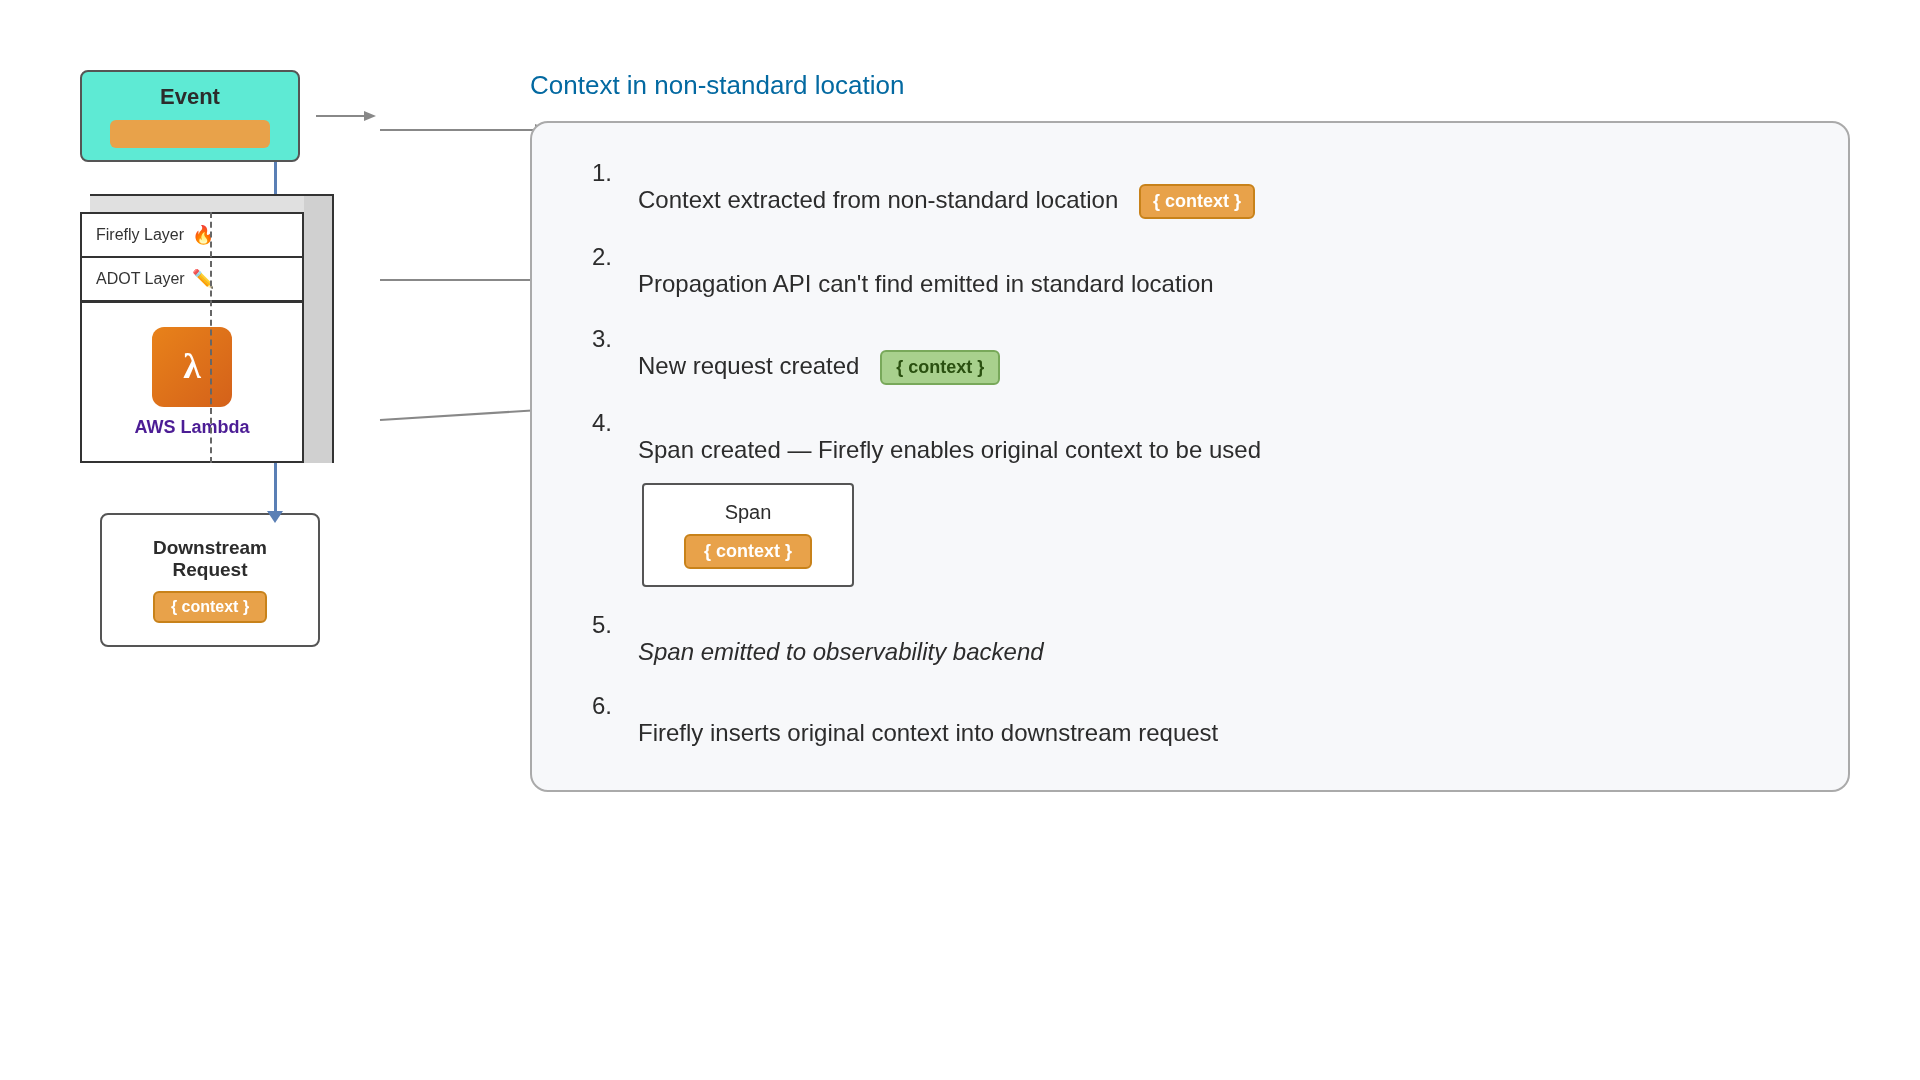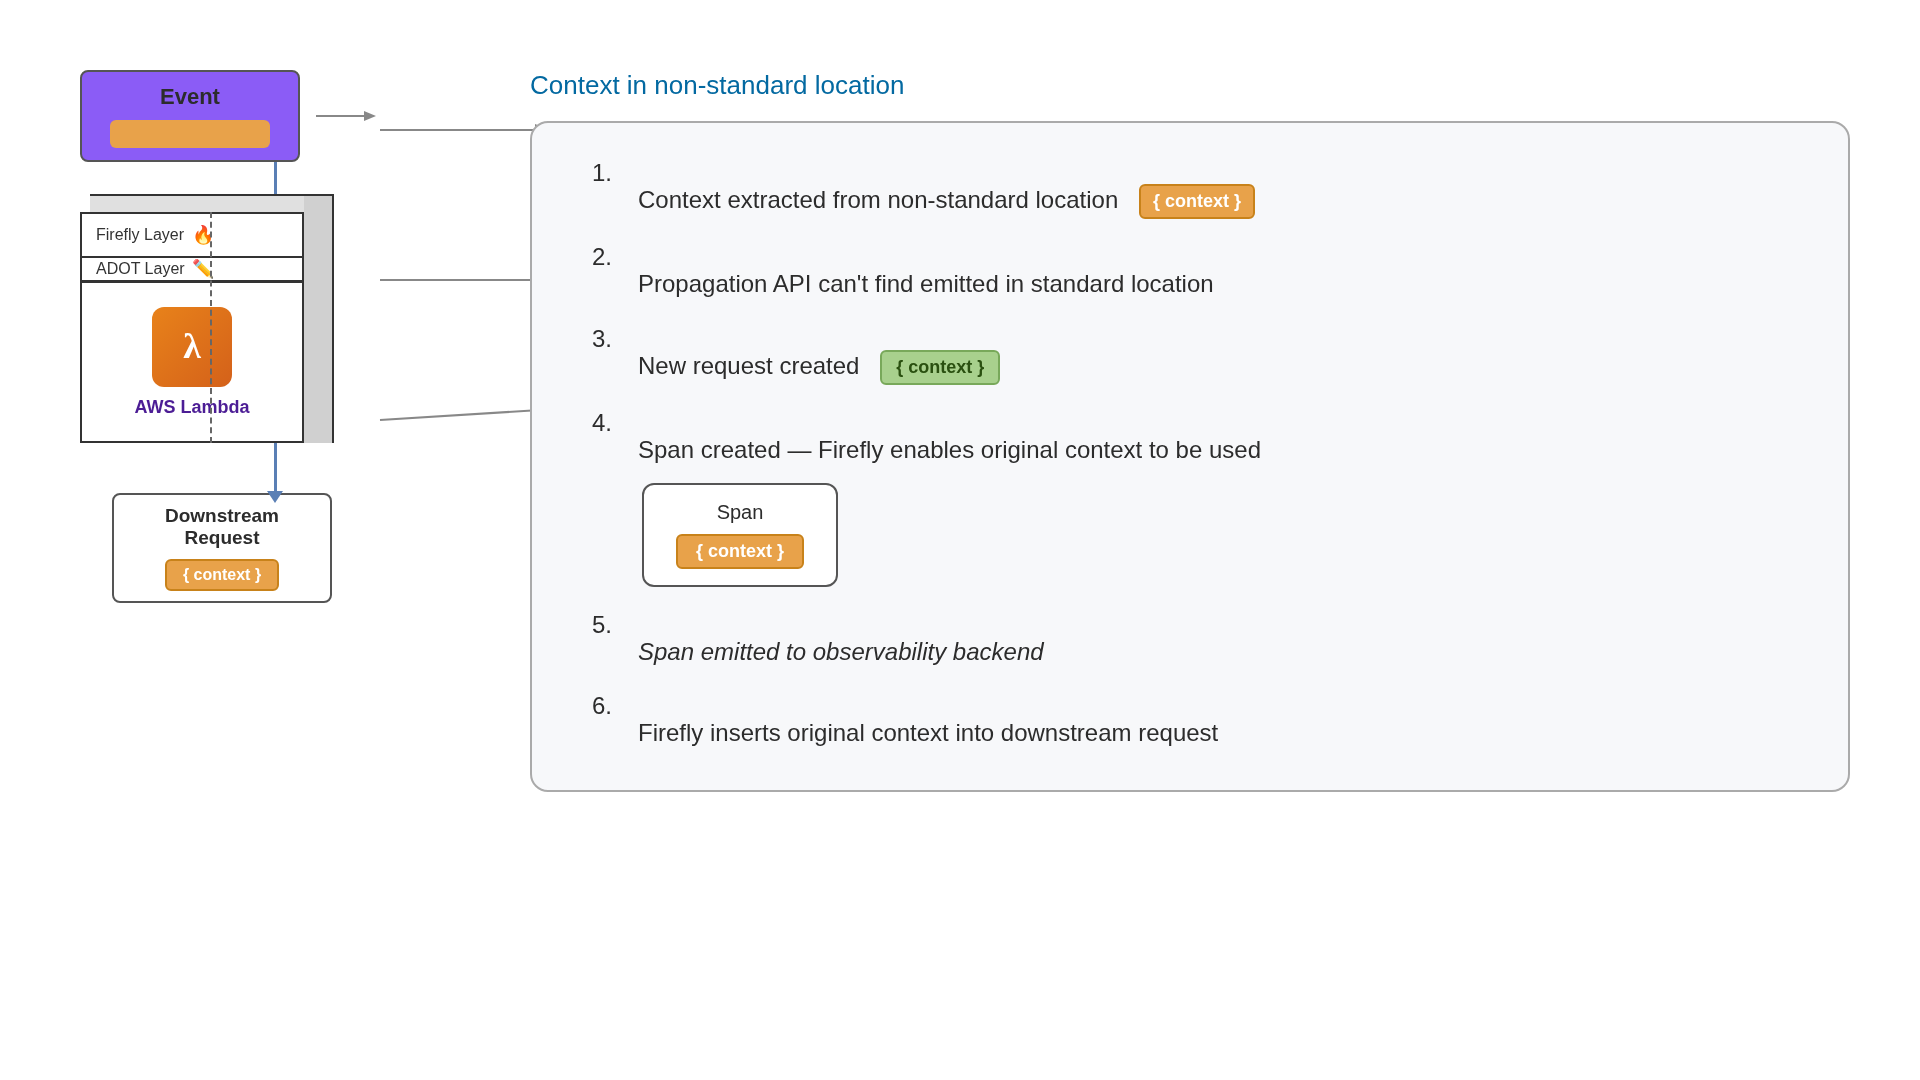--- a/index.html
+++ b/index.html
@@ -12,21 +12,21 @@
       display: flex;
       align-items: center;
       justify-content: center;
     }
 
     
     .event-box {
       border: 2px solid #555;
       border-radius: 8px;
       padding: 12px 20px;
-      background: #8b5cf6;
+      background: #5eead4;
       text-align: center;
       width: 220px;
       margin-bottom: 0;
     }
     .event-context-bar {
       background: #e8a24a;
       border-radius: 6px;
       height: 28px;
       width: 160px;
       margin: 0 auto;
@@ -182,21 +182,21 @@
         <div style="position:absolute;top:-18px;right:-30px;width:30px;height:calc(100% + 18px);background:#d0d0d0;border-right:2px solid #333;border-top:2px solid #333;"></div>
 
         <div style="position:absolute;left:130px;top:0;bottom:0;border-left:2px dashed #666;z-index:10;"></div>
 
         <div class="drawer-slot" style="border:2px solid #333;background:#fff;padding:10px 14px;font-size:16px;font-weight:500;color:#333;display:flex;align-items:center;gap:8px;">
           <span>Firefly Layer</span>
           <span style="font-size:18px;">🔥</span>
         </div>
 
         <div style="border:2px solid #333;border-top:none;background:#fff;">
-          <div style="padding:0 14px;font-size:16px;font-weight:500;color:#333;display:flex;align-items:center;gap:8px;border-bottom:1px solid #333;">
+          <div style="padding:10px 14px;font-size:16px;font-weight:500;color:#333;display:flex;align-items:center;gap:8px;border-bottom:1px solid #333;">
             <span>ADOT Layer</span>
             <span style="font-size:18px;">✏️</span>
           </div>
         </div>
 
         <div style="border:2px solid #333;border-top:none;background:#fff;padding:20px 14px;display:flex;flex-direction:column;align-items:center;justify-content:center;min-height:160px;">
           <div class="lambda-icon" style="width:80px;height:80px;background:linear-gradient(135deg,#e8821a,#d4611a);border-radius:12px;display:flex;align-items:center;justify-content:center;margin-bottom:10px;">
             <svg width="50" height="50" viewBox="0 0 100 100" fill="white">
               <text x="50" y="72" font-size="72" text-anchor="middle" font-family="serif" font-weight="bold">λ</text>
             </svg>
@@ -205,21 +205,21 @@
         </div>
       </div>
     </div>
 
     <div style="display:flex;flex-direction:column;align-items:center;margin-left:30px;">
       <div style="width:3px;height:50px;background:#5a7fb5;position:relative;">
         <div style="position:absolute;bottom:-10px;left:50%;transform:translateX(-50%);border-left:8px solid transparent;border-right:8px solid transparent;border-top:12px solid #5a7fb5;"></div>
       </div>
     </div>
 
-    <div class="downstream-box" style="border:2px solid #555;border-radius:8px;padding:10px 20px;background:#fff;text-align:center;width:220px;margin-left:32px;">
+    <div class="downstream-box" style="border:2px solid #555;border-radius:8px;padding:22px 20px;background:#fff;text-align:center;width:220px;margin-left:20px;">
       <div style="font-size:19px;font-weight:600;color:#2c2c2c;margin-bottom:10px;">Downstream Request</div>
       <div style="display:inline-block;background:#e8a24a;border:2px solid #c8821a;border-radius:6px;padding:5px 16px;font-size:16px;font-weight:600;color:#fff;">
         <span>{ context }</span>
       </div>
     </div>
 
   </div>
 
   <svg style="position:absolute;top:0;left:0;width:1820px;height:980px;pointer-events:none;">
 
@@ -267,21 +267,21 @@
             </span>
           </span>
         </li>
 
         <li class="step-item" style="display:flex;align-items:flex-start;margin-bottom:16px;font-size:24px;color:#2c2c2c;gap:10px;">
           <span class="step-number" style="font-size:24px;min-width:36px;font-weight:500;color:#2c2c2c;">4.</span>
           <span class="step-text" style="flex:1;line-height:1.4;">Span created — Firefly enables original context to be used</span>
         </li>
 
         <li style="list-style:none;margin-bottom:24px;margin-left:50px;">
-          <div style="border:2px solid #555;border-radius:12px;background:#fff;padding:16px 32px;display:inline-flex;flex-direction:column;align-items:center;justify-content:flex-end;">
+          <div style="border:2px solid #555;border-radius:4px;background:#fff;padding:16px 40px;display:inline-flex;flex-direction:column;align-items:center;justify-content:flex-end;">
             <div style="font-size:20px;color:#2c2c2c;font-weight:400;margin-bottom:10px;">Span</div>
             <div style="display:inline-block;background:#e8a24a;border:2px solid #c8821a;border-radius:6px;padding:5px 18px;font-size:18px;font-weight:600;color:#fff;">
               <span>{ context }</span>
             </div>
           </div>
         </li>
 
         <li class="step-item" style="display:flex;align-items:flex-start;margin-bottom:24px;font-size:24px;color:#2c2c2c;gap:10px;">
           <span class="step-number" style="font-size:24px;min-width:36px;font-weight:500;color:#2c2c2c;">5.</span>
           <span class="step-text" style="flex:1;line-height:1.4;font-style:italic;">Span emitted to observability backend</span>

